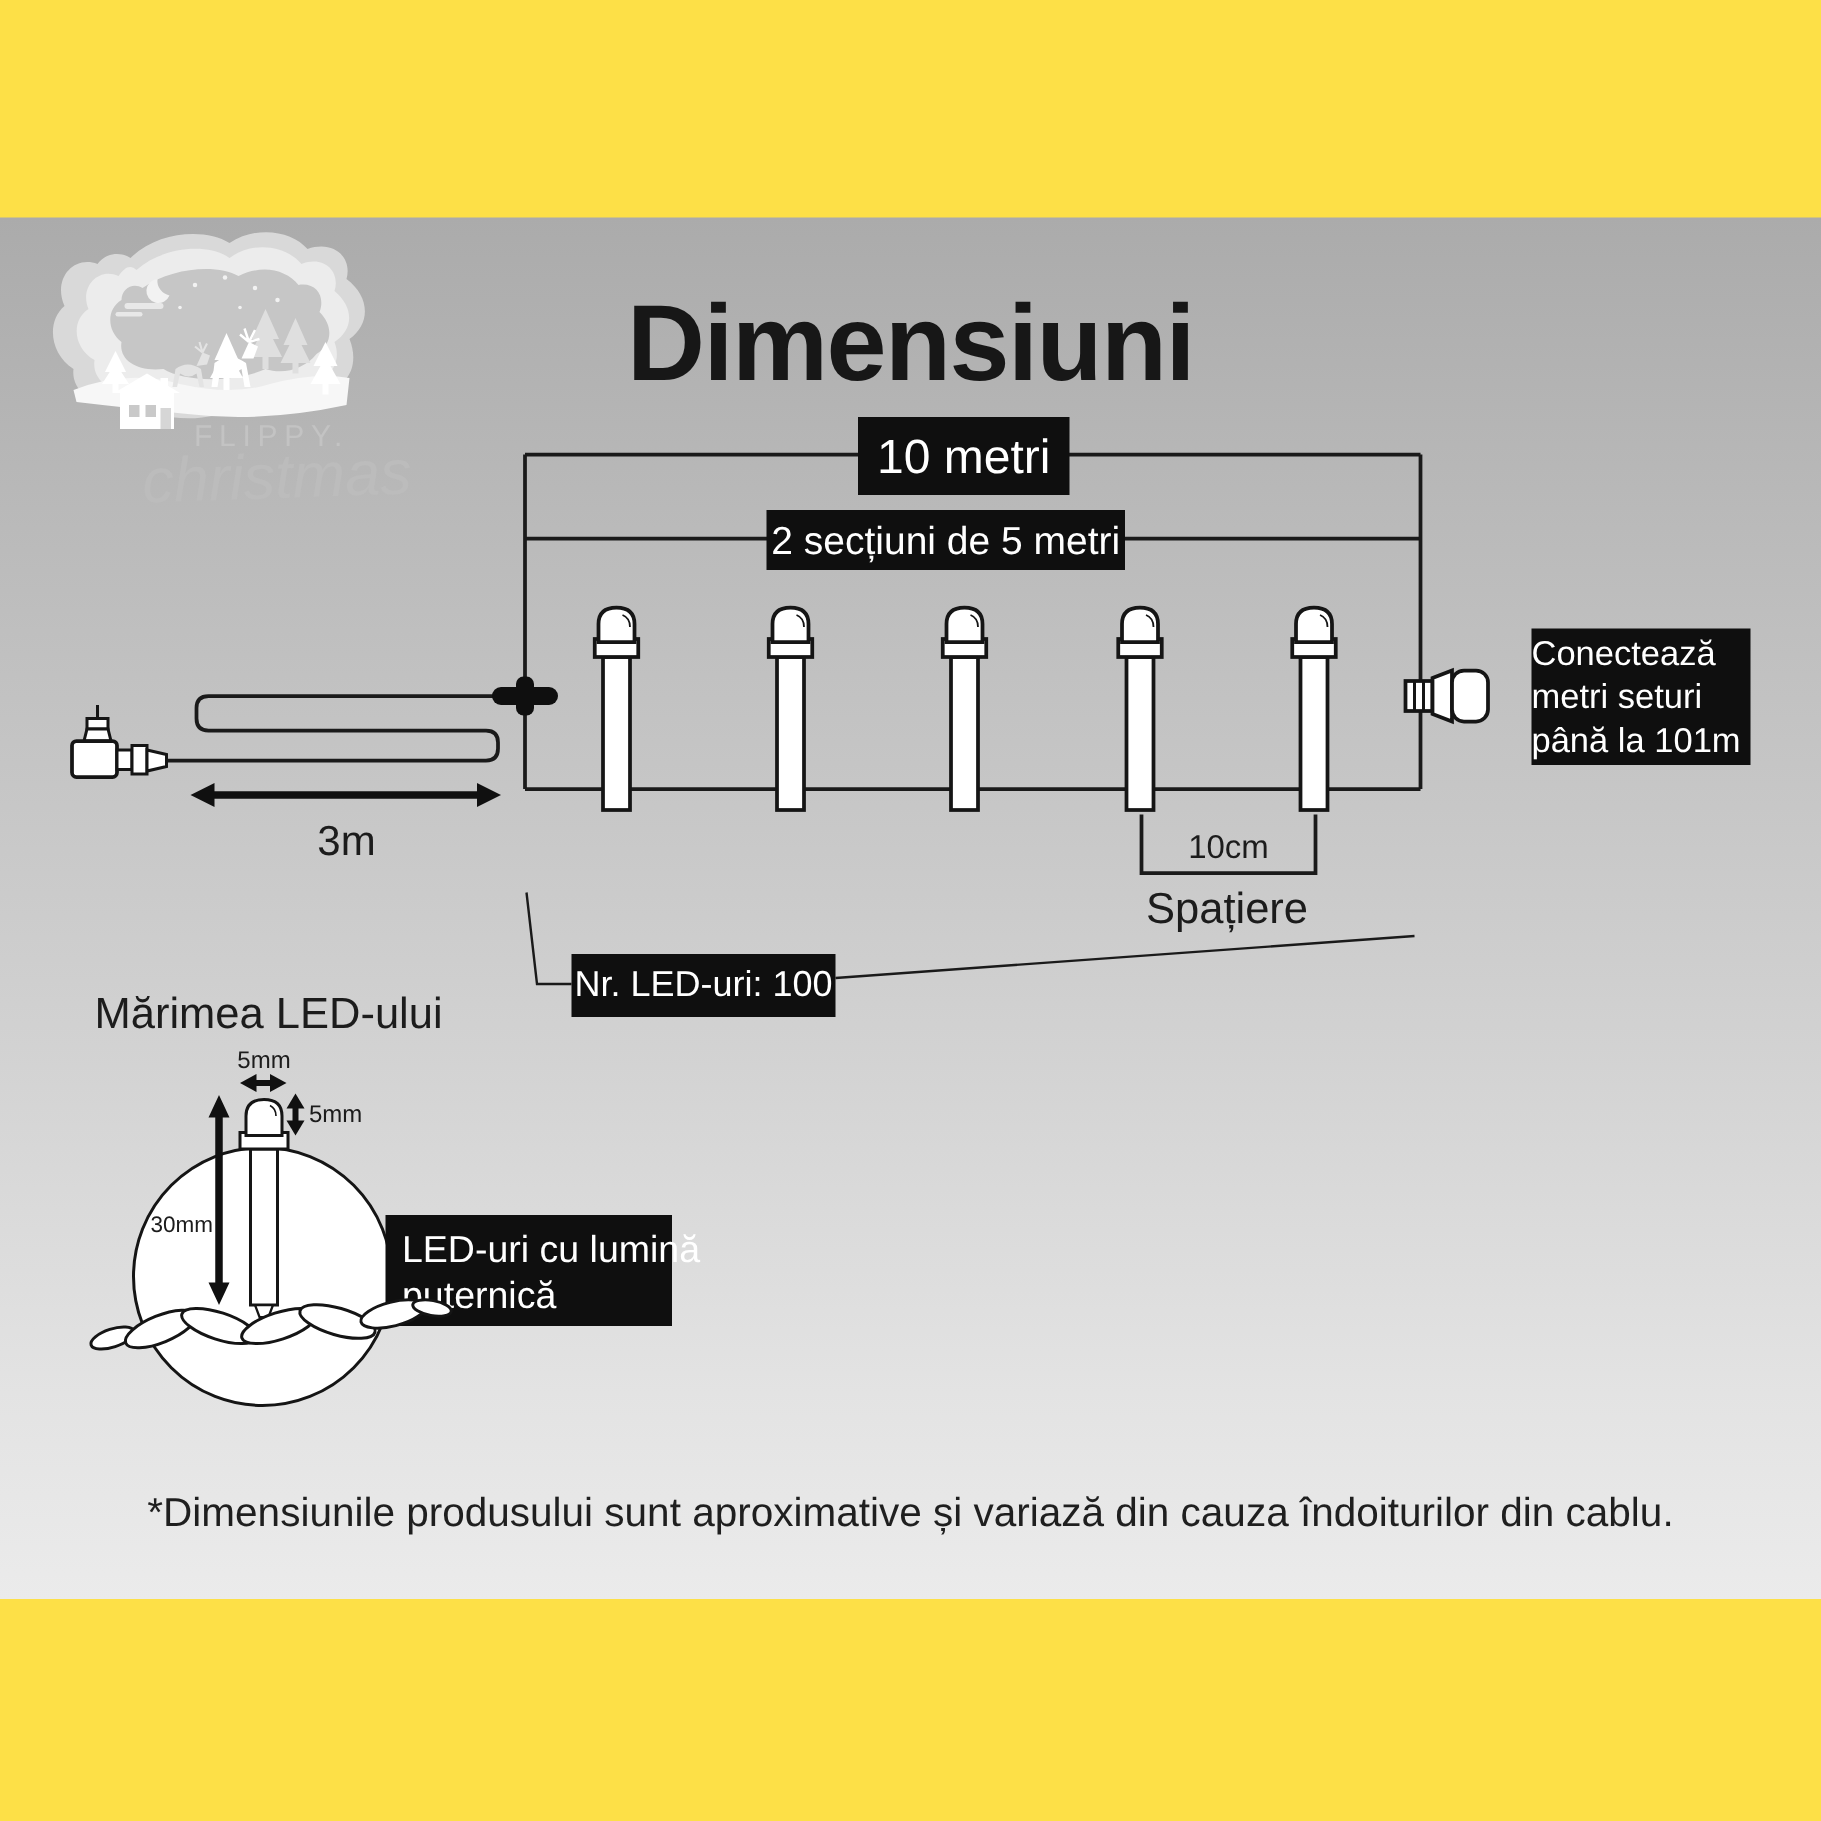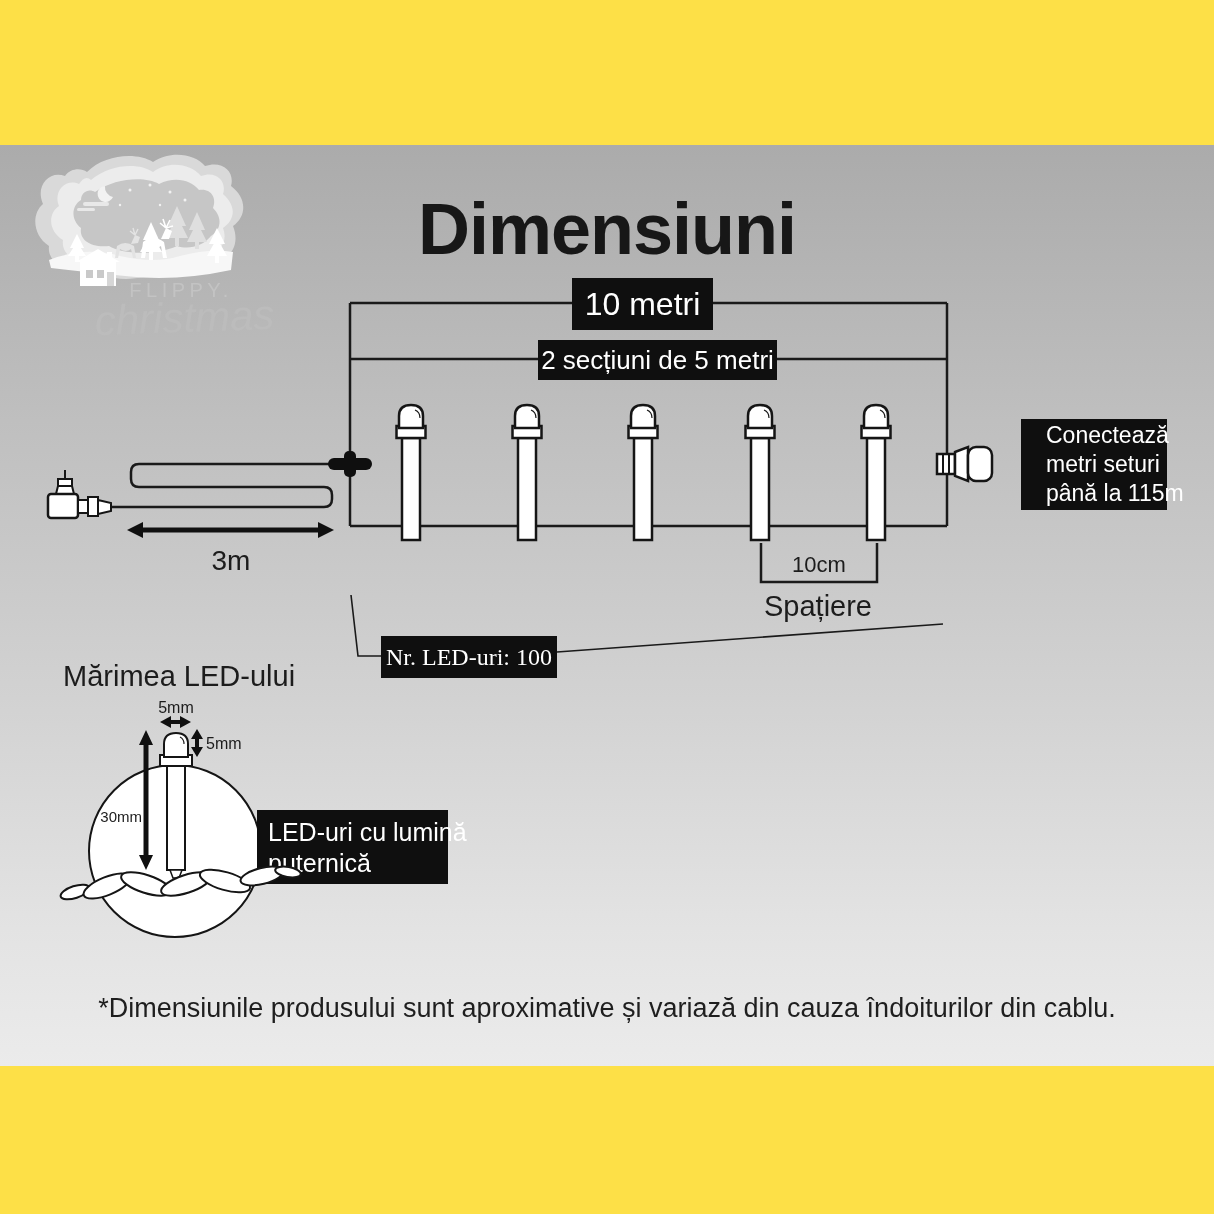--- a/index.html
+++ b/index.html
@@ -8,21 +8,21 @@
   .band{position:absolute;left:0;top:145px;width:1214px;height:921px;
         background:linear-gradient(180deg,#ababab 0%,#bfbfbf 30%,#d2d2d2 60%,#e3e3e3 85%,#ebebeb 100%);}
   svg{position:absolute;}
   .diagram-svg{left:0;top:0;z-index:1;}
   .logo-svg{left:25px;top:150px;z-index:1;}
   .lbl{position:absolute;color:#1c1c1c;z-index:2;white-space:nowrap;}
   .center{text-align:center;}
   .title{left:0;top:188px;width:1214px;text-align:center;font-size:72px;font-weight:bold;color:#171717;letter-spacing:-1px;}
   .bb{position:absolute;background:#0f0f0f;color:#ffffff;display:flex;align-items:center;justify-content:center;
       z-index:2;white-space:nowrap;box-sizing:border-box;}
-  .bb-col{flex-direction:column;align-items:flex-start;justify-content:center;padding-left:25px;}
+  .bb-col{flex-direction:column;align-items:flex-start;justify-content:center;padding-left:0;}
   .bb-col span{display:block;line-height:29px;}
   .footnote{left:0;top:993px;width:1214px;text-align:center;font-size:27px;color:#1f1f1f;}
   svg text{font-family:"Liberation Sans",sans-serif;}
 </style>
 </head>
 <body>
 
 <div class="canvas">
 
   <div class="band"></div>
@@ -180,29 +180,29 @@
         <ellipse cx="225" cy="881" rx="26" ry="9" transform="rotate(16 225 881)"></ellipse>
         <ellipse cx="262" cy="876" rx="22" ry="8" transform="rotate(-14 262 876)"></ellipse>
         <ellipse cx="288" cy="872" rx="13" ry="5" transform="rotate(10 288 872)"></ellipse>
       </g>
     </g>
   </svg>
 
   <div class="bb" style="left:572px;top:278px;width:141px;height:52px;font-size:32px;">
     <span>10 metri</span>
   </div>
-  <div class="bb" style="left:538px;top:340px;width:239px;height:40px;font-size:26px;">
+  <div class="bb" style="left:511px;top:340px;width:239px;height:40px;font-size:26px;">
     <span>2 secțiuni de 5 metri</span>
   </div>
   <div class="bb bb-col" style="left:1021px;top:419px;width:146px;height:91px;font-size:23px;">
     <span>Conectează</span>
     <span>metri seturi</span>
-    <span>până la 115m</span>
-  </div>
-  <div class="bb" style="left:381px;top:636px;width:176px;height:42px;font-size:24px;font-family:Liberation Serif, serif;">
+    <span>până la 101m</span>
+  </div>
+  <div class="bb" style="left:381px;top:636px;width:176px;height:42px;font-size:24px;">
     <span>Nr. LED-uri: 100</span>
   </div>
 
   <div class="lbl center" style="left:181px;top:545px;width:100px;font-size:28px;">3m</div>
   <div class="lbl center" style="left:769px;top:552px;width:100px;font-size:22px;">10cm</div>
   <div class="lbl center" style="left:743px;top:590px;width:150px;font-size:29px;">Spațiere</div>
   <div class="lbl" style="left:63px;top:660px;font-size:29px;text-align:center;">Mărimea LED-ului</div>
   <div class="lbl center" style="left:146px;top:699px;width:60px;font-size:16px;">5mm</div>
   <div class="lbl" style="left:206px;top:735px;font-size:16px;">5mm</div>
   <div class="lbl" style="left:96px;top:808px;width:46px;text-align:right;font-size:15px;">30mm</div>

